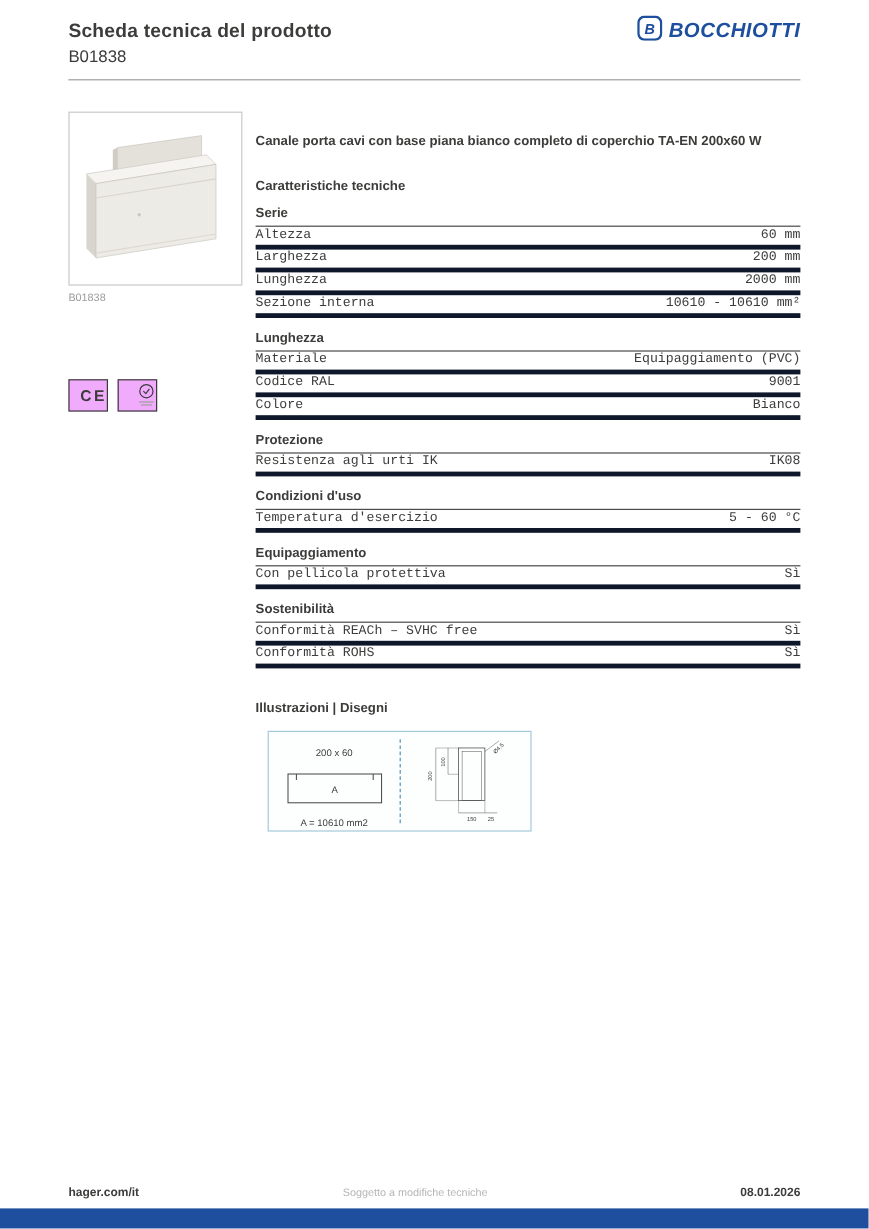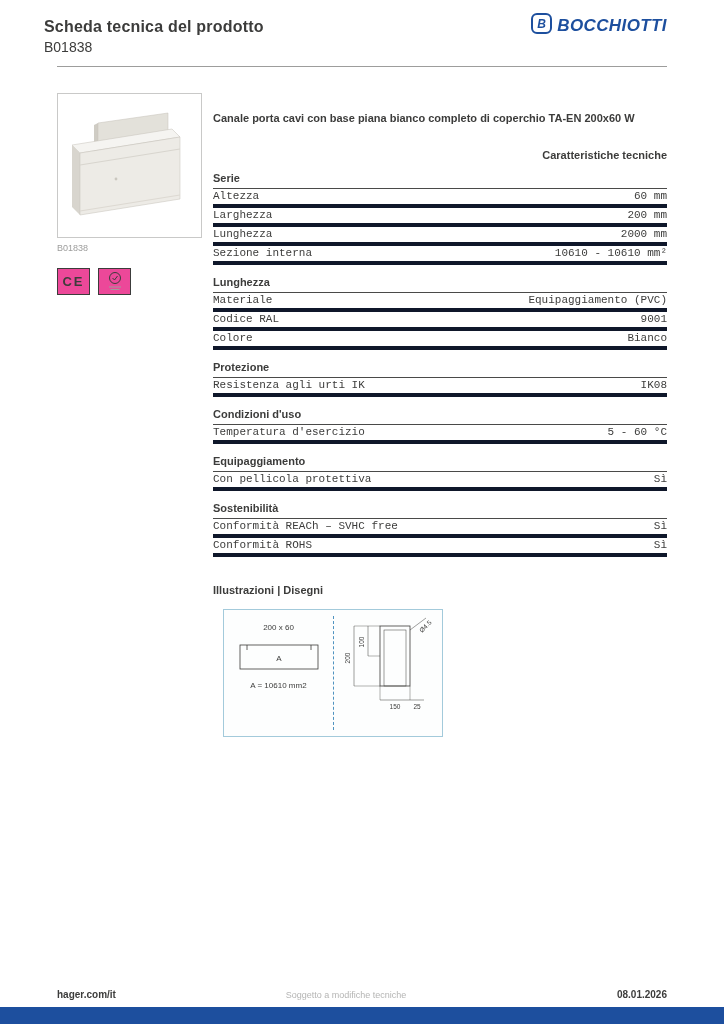--- a/index.html
+++ b/index.html
@@ -2,49 +2,49 @@
 <html><head>
 <meta charset="utf-8">
 <style>
   * { margin:0; padding:0; box-sizing:border-box; }
   html, body { background:#ffffff; }
   .page {
     width:724px; height:1024px; position:relative; background:#fff;
     font-family:"Liberation Sans", sans-serif; color:#3c3c3b; overflow:hidden;
   }
   
-  .header { position:absolute; left:44px; top:18px; right:57px; }
+  .header { position:absolute; left:57px; top:18px; right:57px; }
   .page-title { font-size:16px; font-weight:bold; letter-spacing:0.2px; }
   .product-code { font-size:14px; margin-top:3px; }
   .header-rule { position:absolute; left:57px; right:57px; top:66px; border-top:1px solid #9d9d9c; }
   .logo { position:absolute; right:57px; top:13px; display:flex; align-items:center; gap:5px; }
   .logo-text { color:#1d4f9e; font-weight:bold; font-style:italic; font-size:17px; letter-spacing:0.4px; }
 
   
   .left-col { position:absolute; left:57px; top:93px; width:145px; }
   .product-image-frame { width:145px; height:145px; border:1px solid #c9c9c8; background:#fff;
     display:flex; align-items:center; justify-content:center; }
   .image-caption { font-size:9px; color:#9d9d9c; margin-top:5px; }
   .cert-row { display:flex; gap:8px; margin-top:15px; }
-  .cert-box { width:33px; height:27px; border:1px solid #3c3c3b; display:flex; align-items:center; justify-content:center; background:#ec4899; }
+  .cert-box { width:33px; height:27px; border:1px solid #3c3c3b; display:flex; align-items:center; justify-content:flex-end; background:#f0abfc;margin-top:48px; }
   .ce-text { font-size:13px; font-weight:bold; letter-spacing:2px; }
 
   
   .right-col { position:absolute; left:213px; top:93px; width:454px;margin-top:18px; }
   .product-desc { font-size:11px; font-weight:bold; line-height:1.35; }
-  .specs-heading { font-size:11px; font-weight:bold; margin-top:23px;text-align:right; }
+  .specs-heading { font-size:11px; font-weight:bold; margin-top:23px; }
   .section-title { font-size:11px; font-weight:bold; padding:11px 0 4px; }
   .spec-table { border-top:1px solid #4a4a49; }
   .spec-row { display:flex; justify-content:space-between; align-items:flex-start;
     border-bottom:4px solid #0f172a; padding:1.5px 0; font-size:11px;font-family:Liberation Mono, monospace; }
   .spec-value { text-align:right; white-space:nowrap; }
 
   
   .illus-heading { font-size:11px; font-weight:bold; margin-top:27px; }
-  .drawing-box { margin-top:13px; margin-left:10px; width:220px; height:128px;
+  .drawing-box { margin-top:13px; margin-left:10px; width:220px; height:84px;
     border:1px solid #a3cadb; display:flex; position:relative; background:#fdfefe; }
   .drawing-divider { position:absolute; left:50%; top:6px; bottom:6px; border-left:1px dashed #4f93c0; }
   .drawing-panel { flex:1; position:relative; display:flex; flex-direction:column; align-items:center; }
   .dim-top { font-size:8px; margin-top:13px; color:#3c3c3b; }
   .formula { font-size:8px; margin-top:8px; color:#3c3c3b; }
   .profile-svg { margin-top:9px; }
 
   
   .footer-row { position:absolute; left:57px; right:57px; top:989px;
     display:flex; justify-content:space-between; align-items:baseline; }

